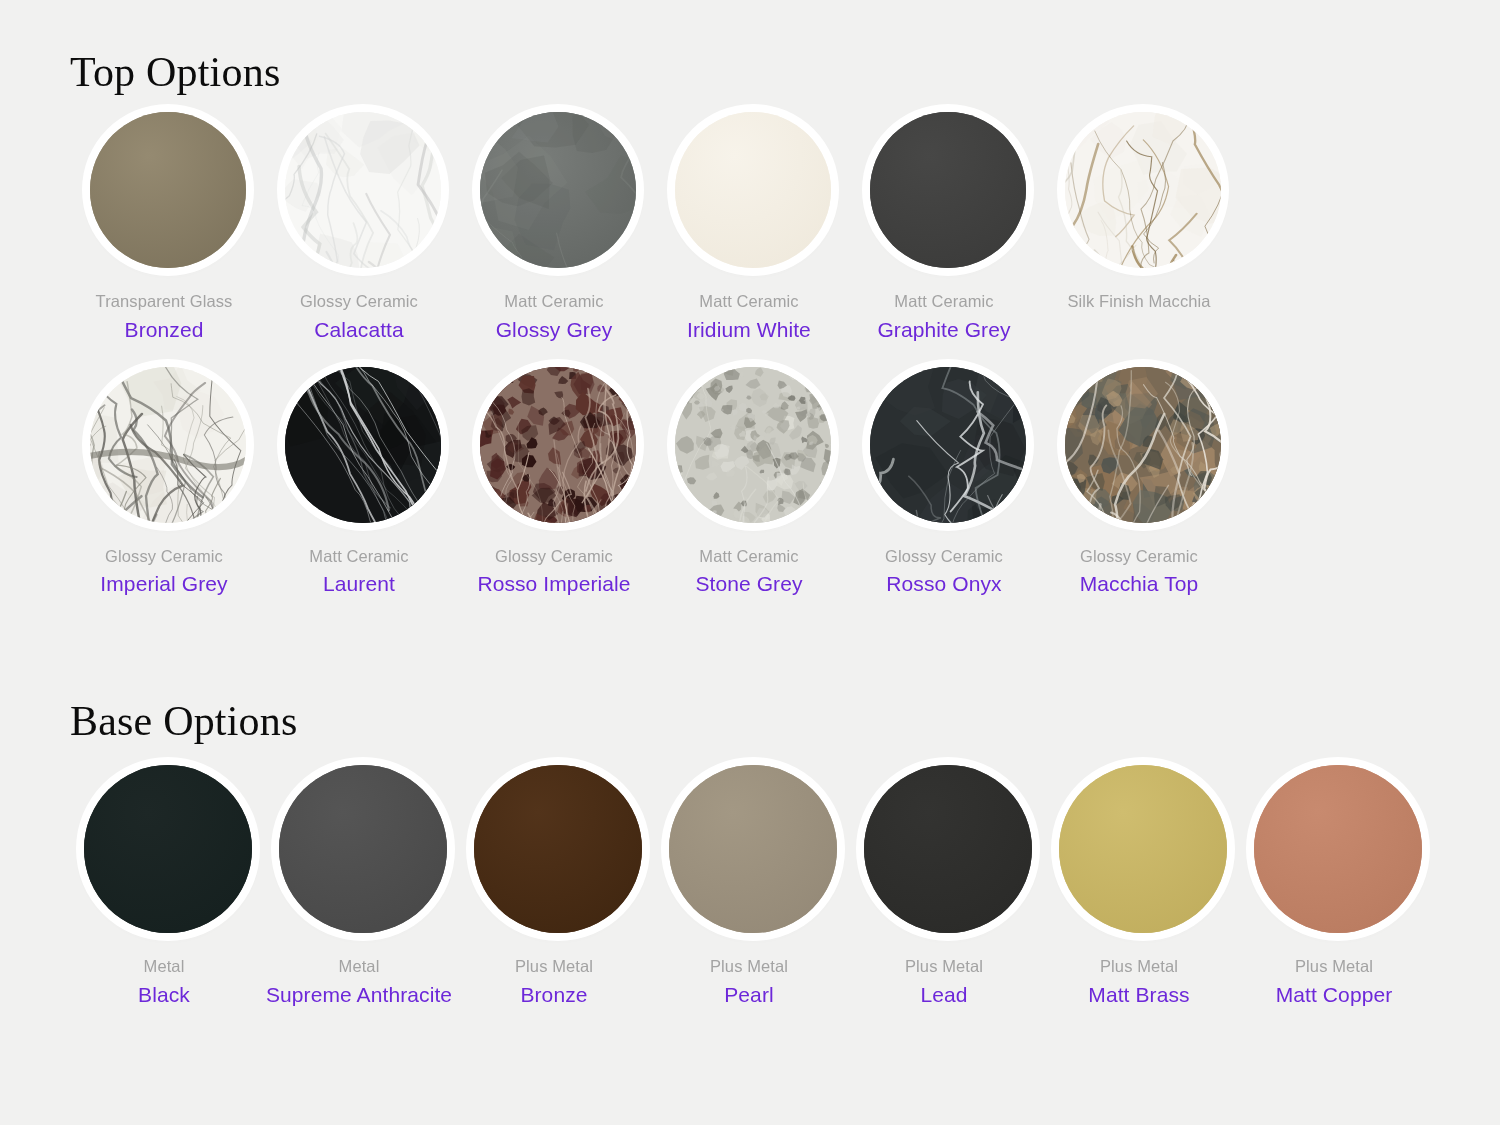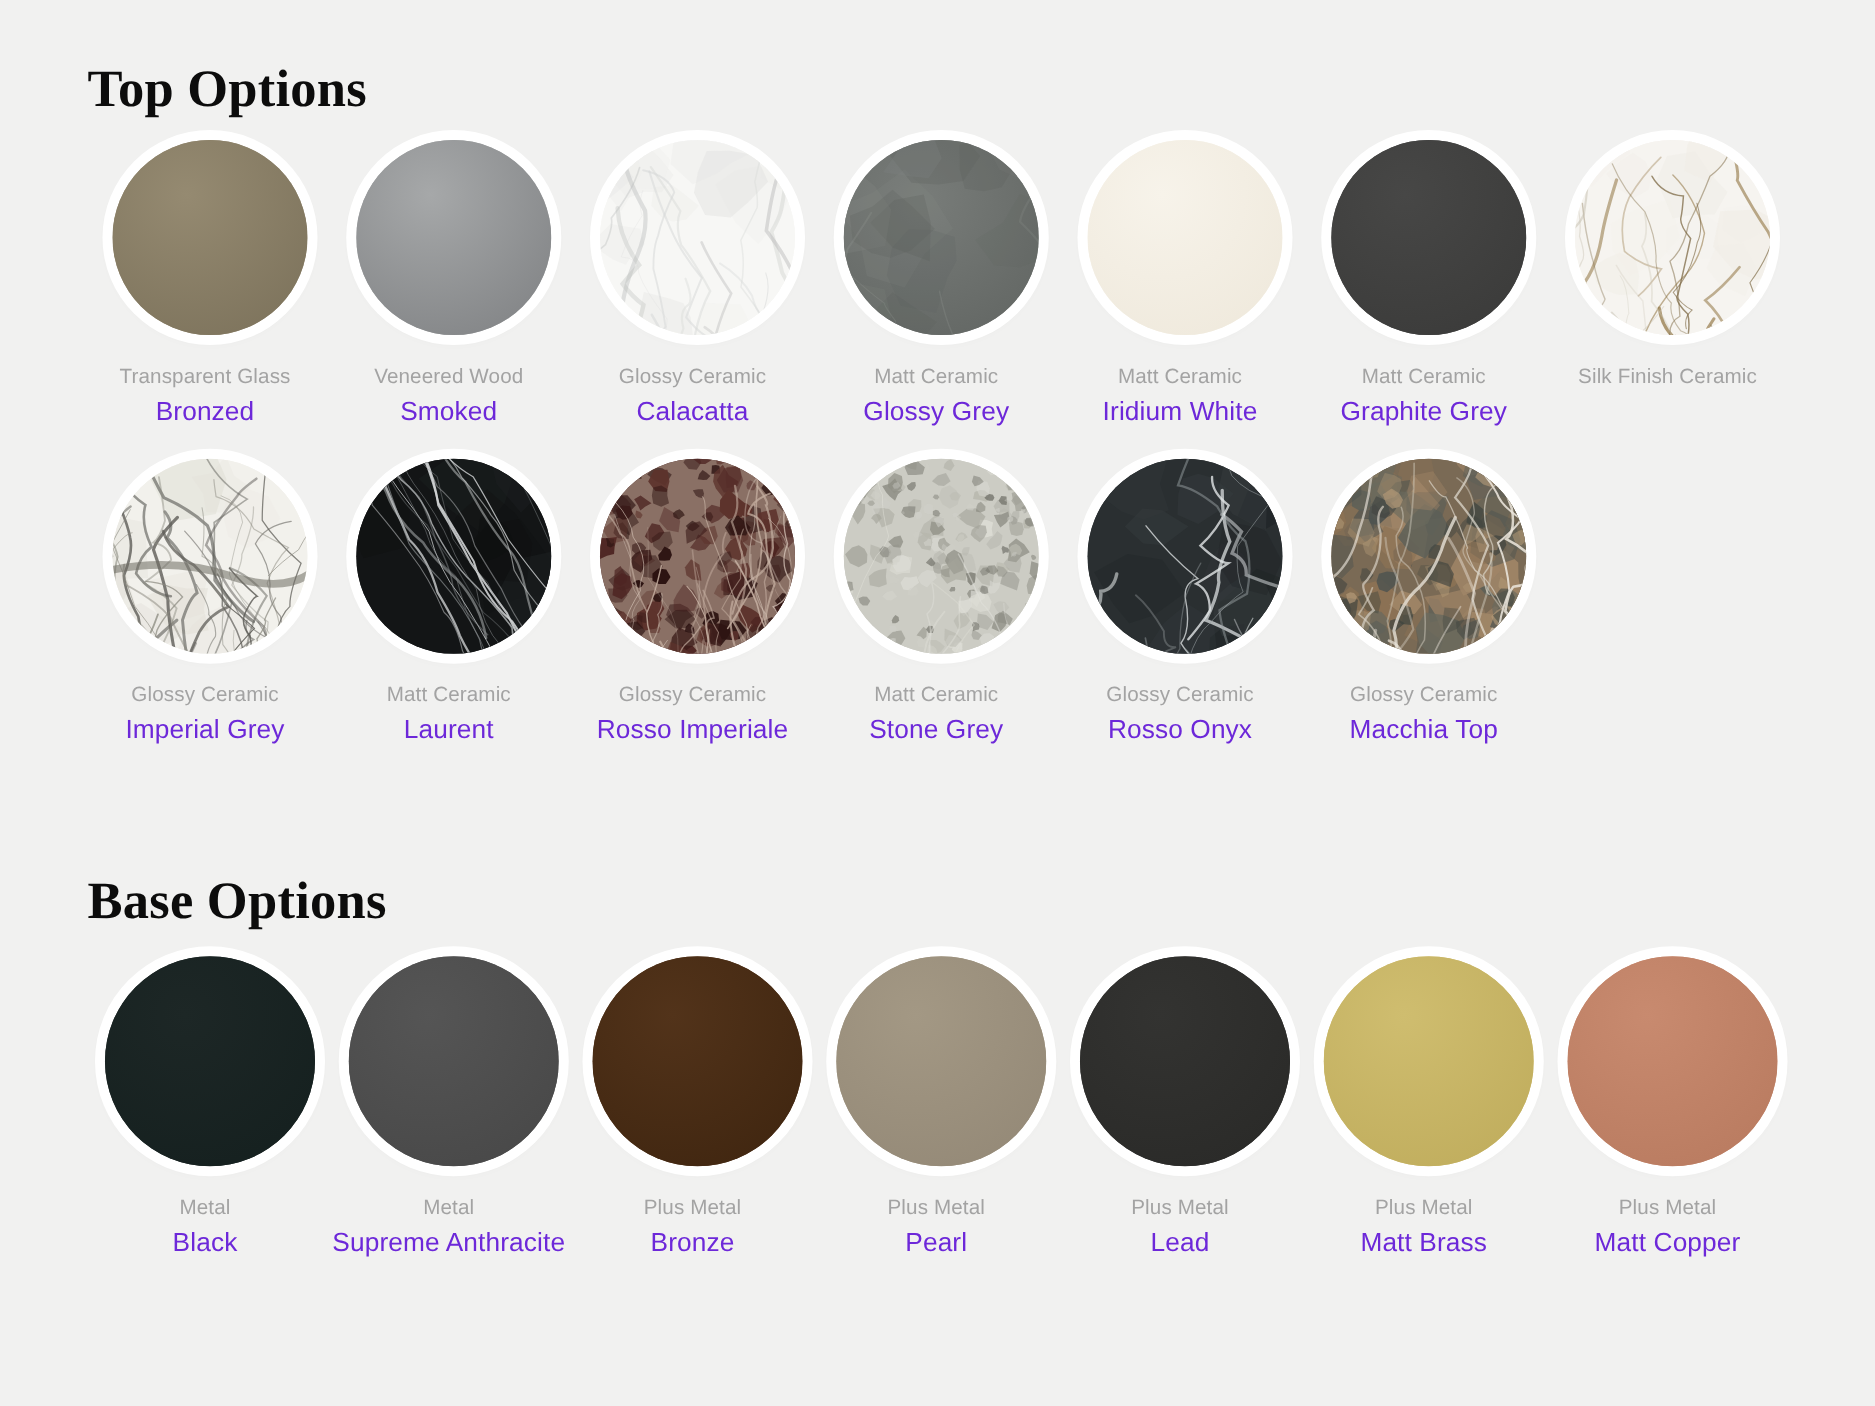--- a/index.html
+++ b/index.html
@@ -21,21 +21,21 @@
     padding: 0;
   }
 
   .section { position: absolute; left: 0; width: 1500px; }
   .section-top  { top: 48px; }
   .section-base { top: 697px; }
 
   .section-title {
     font-family: "Liberation Serif", serif;
     font-size: 42px;
-    font-weight: 700;
+    font-weight: 400;
     color: #0c0c0c;
     letter-spacing: 0.2px;
     margin-left: 70px;
     margin-bottom: 14px;
     line-height: 1.15;
   }
 
   .row {
     display: flex;
     align-items: flex-start;
@@ -116,39 +116,20 @@
                     <stop offset="100%" stop-color="#7d735c"></stop>
                   </radialGradient>
                 </defs>
                 <rect width="100" height="100" fill="url(#g000)"></rect>
               </svg>
             </div>
         </div>
         <div class="caption">
           <div class="cat">Transparent Glass</div>
           <div class="name">Bronzed</div>
-        </div>
-      </div>
-      <div class="swatch">
-        <div class="disc-wrap">
-          <div class="disc" id="d-0-0-1" style="background: rgb(166, 168, 169);">
-              <svg viewBox="0 0 100 100" preserveAspectRatio="none">
-                <defs>
-                  <radialGradient id="g001" cx="38%" cy="28%" r="85%">
-                    <stop offset="0%" stop-color="#a6a8a9"></stop>
-                    <stop offset="100%" stop-color="#828486"></stop>
-                  </radialGradient>
-                </defs>
-                <rect width="100" height="100" fill="url(#g001)"></rect>
-              </svg>
-            </div>
-        </div>
-        <div class="caption">
-          <div class="cat">Veneered Wood</div>
-          <div class="name">Smoked</div>
         </div>
       </div>
       <div class="swatch">
         <div class="disc-wrap">
           <div class="disc" id="d-0-0-2" style="background: rgb(247, 247, 245);">
               <svg viewBox="0 0 100 100" preserveAspectRatio="none">
                 <rect width="100" height="100" fill="#f7f7f5"></rect>
                 <path d="M112.1 13.3L106.7 28.6L91.8 25.0L82.2 19.2L82.8 7.7L91.2 -0.8L101.9 3.9Z" fill="#eeeeec" opacity="0.44"></path>
                 <path d="M37.7 17.9L31.7 26.8L22.6 26.6L14.1 29.9L7.8 22.7L7.5 13.0L15.3 7.9L23.8 2.5L31.0 9.6Z" fill="#eeeeec" opacity="0.57"></path>
                 <path d="M80.0 99.9L73.6 118.2L55.2 113.5L48.6 99.9L53.6 83.5L72.0 84.3Z" fill="#eeeeec" opacity="0.25"></path>
@@ -311,21 +292,21 @@
                 <path d="M4.6 86.8 Q-4.0 91.4 -8.8 102.2 Q-8.5 119.4 -9.5 130.8 Q-1.1 139.5 3.1 157.8 Q5.6 170.3 1.1 175.7 Q8.2 192.0 14.8 198.8 Q18.2 207.3 17.7 216.3" fill="none" stroke="#c9c3b4" stroke-width="0.89" stroke-linecap="round" opacity="0.34"></path>
                 <path d="M21.2 64.3 Q25.7 72.6 34.8 82.6 Q36.4 97.3 37.6 111.3 Q34.6 120.7 38.1 123.9 Q38.1 138.1 47.8 146.3 Q56.9 150.5 61.4 162.5 Q62.1 171.0 71.4 183.1" fill="none" stroke="#c9c3b4" stroke-width="0.73" stroke-linecap="round" opacity="0.28"></path>
                 <path d="M45.5 85.4 Q40.0 93.2 34.0 98.6 Q36.7 106.5 47.2 119.9 Q51.2 128.8 62.4 145.6 Q62.8 158.3 58.1 164.8 Q55.1 177.1 60.2 190.8 Q52.5 195.0 50.4 199.7 Q49.7 213.3 55.9 217.4" fill="none" stroke="#c9c3b4" stroke-width="0.56" stroke-linecap="round" opacity="0.45"></path>
                 <path d="M18.9 88.6 Q24.9 94.3 28.0 104.8 Q34.8 113.6 35.6 118.3 Q37.2 118.0 33.2 127.0 Q27.0 131.4 19.8 143.1" fill="none" stroke="#c9c3b4" stroke-width="1.18" stroke-linecap="round" opacity="0.51"></path>
                 <path d="M-0.9 23.8 Q3.8 40.3 2.3 49.4 Q5.9 59.8 3.4 62.5 Q-3.3 76.6 -2.8 88.9 Q-3.9 95.3 -0.3 98.1 Q-1.0 103.0 5.6 107.3" fill="none" stroke="#c9c3b4" stroke-width="0.65" stroke-linecap="round" opacity="0.43"></path>
                 <path d="M7.3 8.9 Q6.9 23.3 4.6 38.0 Q1.5 45.9 -8.7 50.5 Q-3.0 62.9 -4.4 76.9 Q-1.3 95.7 7.7 106.7 Q0.7 119.2 -0.0 129.6 Q0.2 133.2 9.1 141.8 Q12.1 157.9 23.5 166.3" fill="none" stroke="#c9c3b4" stroke-width="1.07" stroke-linecap="round" opacity="0.55"></path>
               </svg>
             </div>
         </div>
         <div class="caption">
-          <div class="cat">Silk Finish Ceramic</div>
+          <div class="cat">Silk Finish Macchia</div>
         </div>
       </div>
     </div>
 
     <div class="row row-top2">
       <div class="swatch">
         <div class="disc-wrap">
           <div class="disc" id="d-0-1-0" style="background: rgb(242, 241, 236);">
               <svg viewBox="0 0 100 100" preserveAspectRatio="none">
                 <rect width="100" height="100" fill="#f2f1ec"></rect>

